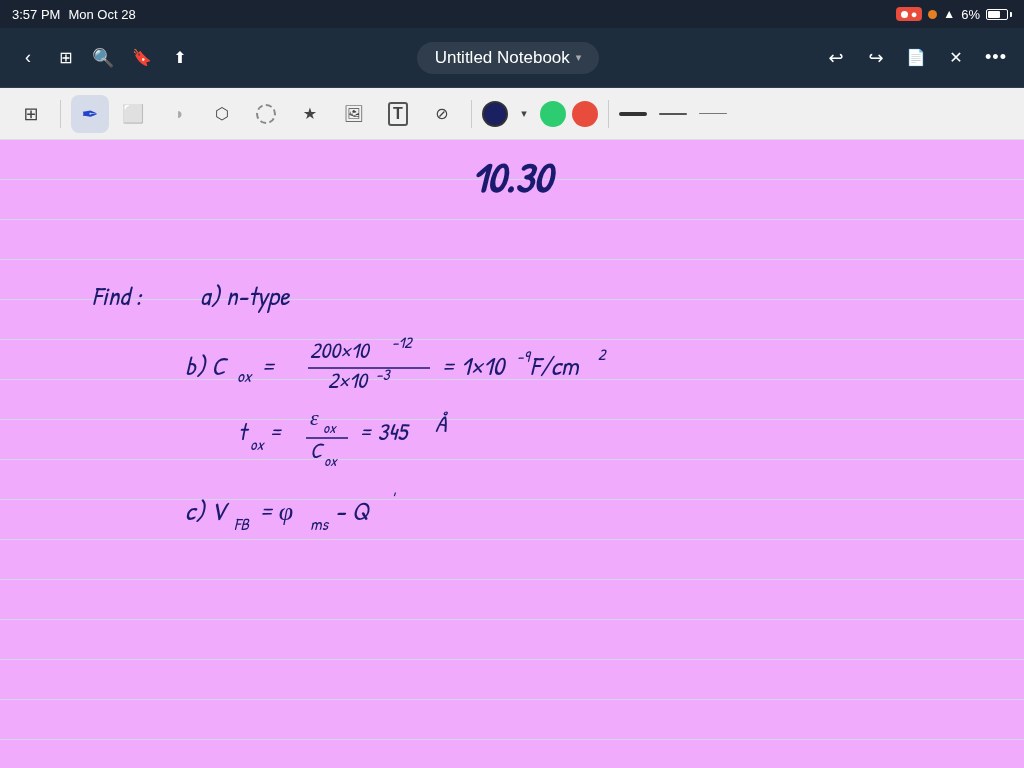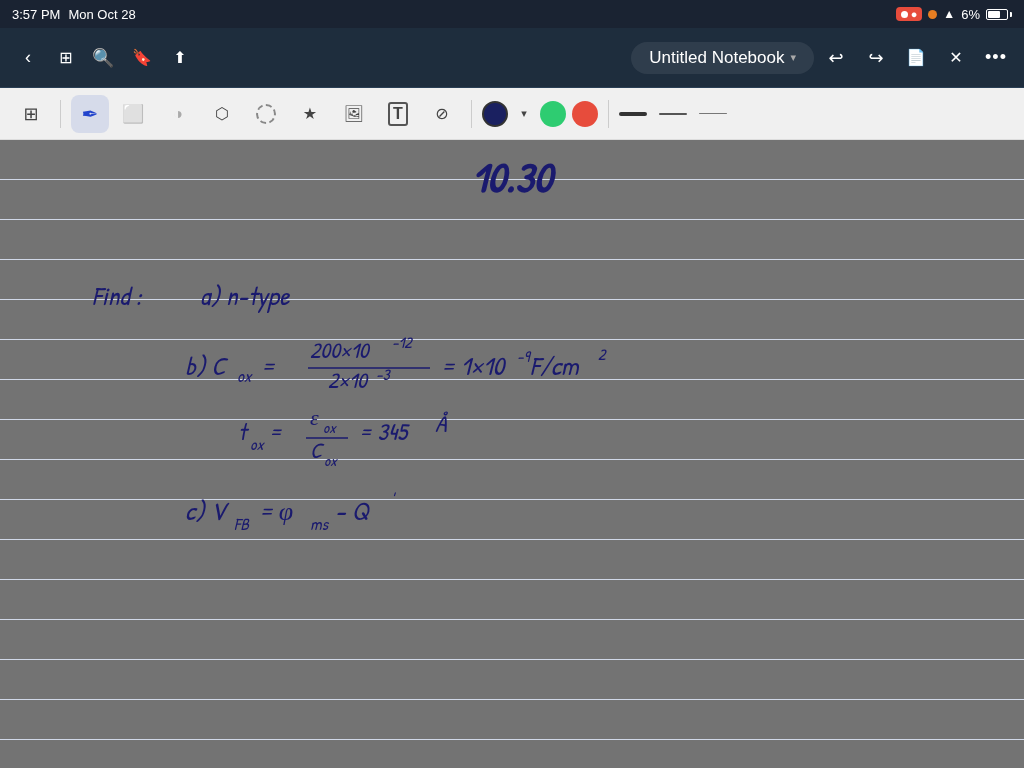--- a/index.html
+++ b/index.html
@@ -46,21 +46,21 @@
       gap: 4px;
       border-bottom: 1px solid #2a3f55;
     }
     .toolbar-nav { display: flex; gap: 2px; align-items: center; }
     .nav-btn {
       width: 36px; height: 36px; border-radius: 8px; background: transparent; border: none;
       color: white; font-size: 18px; cursor: pointer; display: flex; align-items: center; justify-content: center;
     }
 
     .title-area {
-      flex: 1; display: flex; justify-content: flex-end; align-items: center;
+      flex: 1; display: flex; justify-content: center; align-items: center;
     }
     .notebook-title {
       color: white; font-size: 17px; font-weight: 500;
       background: rgba(255,255,255,0.08); border-radius: 20px; padding: 6px 18px;
       display: flex; align-items: center; gap: 6px; cursor: pointer;
     }
     .title-chevron { font-size: 11px; color: #aaa; }
 
     .toolbar-right { display: flex; gap: 4px; align-items: center; }
 
@@ -92,21 +92,21 @@
     .color-red { background: #e74c3c; }
     .line-thick { width: 28px; height: 4px; background: #333; border-radius: 2px; }
     .line-medium { width: 28px; height: 2.5px; background: #333; border-radius: 2px; }
     .line-thin { width: 28px; height: 1.5px; background: #333; border-radius: 2px; }
     .tools-divider { width: 1px; height: 28px; background: #ccc; margin: 0 4px; }
 
     
     #notebook {
       width: 100%;
       height: calc(768px - 28px - 60px - 52px);
-      background: #737373;
+      background: #f0abfc;
       overflow: hidden;
       position: relative;
     }
 
     
     .lined-paper {
       width: 100%;
       height: 100%;
       background-image: repeating-linear-gradient(
         to bottom,

